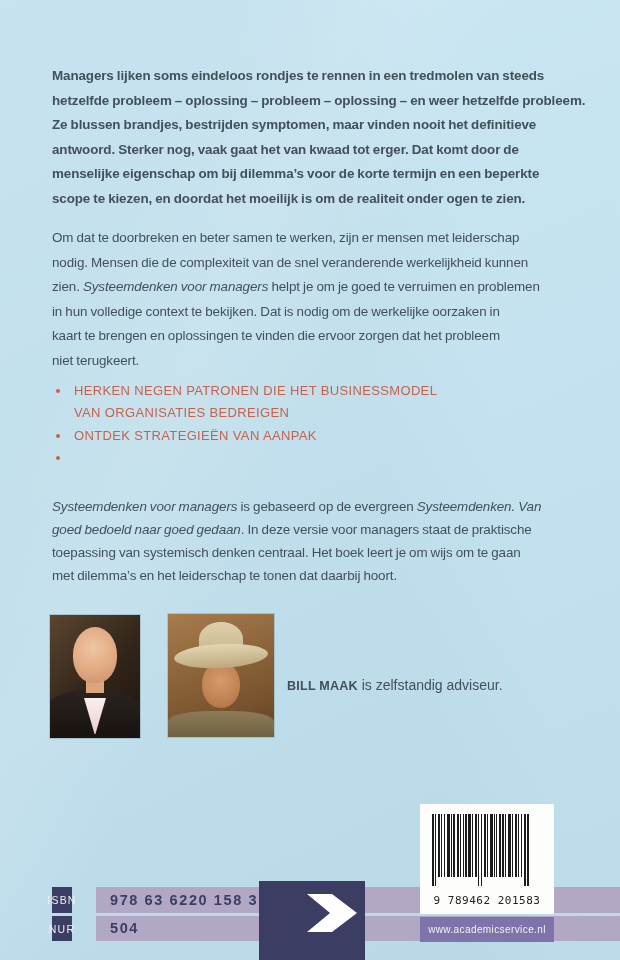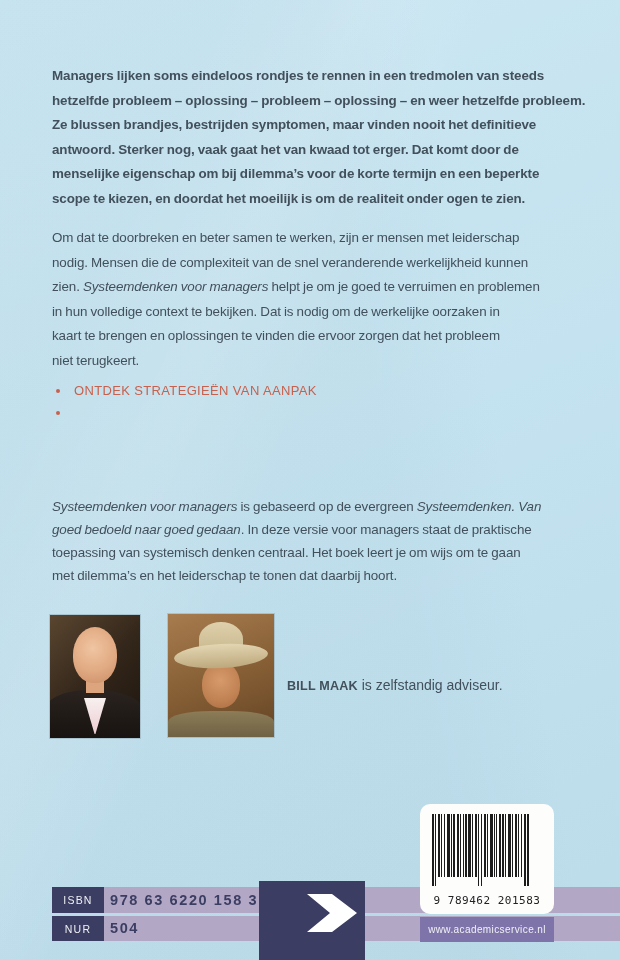--- a/index.html
+++ b/index.html
@@ -42,35 +42,35 @@
   #photo2 .face{position:absolute; left:34px; top:48px; width:38px; height:46px; border-radius:48%;
     background:radial-gradient(circle at 48% 40%,#d79a6b 0%,#c08253 60%,#a96c41 100%);}
   #photo2 .shirt2{position:absolute; left:0; bottom:0; width:106px; height:26px;
     background:linear-gradient(180deg,#8c7c57,#6f6244); border-radius:40% 40% 0 0;}
   .bios{position:absolute; left:287px; top:610px; width:300px; font-size:14px; line-height:24.8px; white-space:pre;}
   #bio2{margin-top:13px;}
   
   .strip{position:absolute; left:96px; right:0; background:#b2a8c5;}
   #strip1{top:887px; height:26px;}
   #strip2{top:916px; height:25px;}
-  .tagbox{position:absolute; left:52px; width:52px; background:#3c3d62; color:#eef0f5;
+  .tagbox{position:absolute; left:52px; width:20px; background:#3c3d62; color:#eef0f5;
     font-size:10.5px; letter-spacing:1.2px; display:flex; align-items:center; justify-content:center;}
   #isbnbox{top:887px; height:26px;}
   #nurbox{top:916px; height:25px;}
   .stripval{position:absolute; left:110px; font-weight:bold; color:#3c3d62; letter-spacing:1.6px; font-size:14.5px;}
   #isbnval{top:887px; line-height:26px;}
   #nurval{top:916px; line-height:25px;}
   .logo{position:absolute; left:259px; top:881px; width:106px; height:79px; background:#3c3d62;}
   .chev{width:50px; height:38px; background:#ffffff; margin:13px 8px 0 auto;
     clip-path:polygon(0 0,50% 0,100% 50%,50% 100%,0 100%,46% 50%);}
   .logoline{color:#fff; text-align:center;}
   .logoline .u{display:inline-block; border-bottom:6px solid #ef4444; padding-bottom:2px;
     font-size:11px; letter-spacing:3.5px; padding-left:3.5px;margin-top:37px;}
   .logoline .s{display:inline-block; font-size:7.5px; letter-spacing:4.6px; padding-left:4.6px; margin-top:2px;}
-  .barcode-box{position:absolute; left:420px; top:804px; width:134px; height:110px; background:#fdfdfc; border-radius:10px;}
+  .barcode-box{position:absolute; left:420px; top:804px; width:134px; height:110px; background:#fdfdfc; border-radius:1px;}
   .bars{position:absolute; left:12px; top:10px; width:110px; height:72px; display:flex; align-items:flex-start; overflow:hidden;}
   .bars span{background:#1c1c1c; height:88%;}
   .bars span.g{height:100%;}
   .bar-digits{position:absolute; bottom:7px; width:100%; text-align:center;
     font-family:"DejaVu Sans Mono",monospace; font-size:11px; letter-spacing:0.5px; color:#222;}
   .webband{position:absolute; left:420px; top:917px; width:134px; height:25px; background:#7e74aa;
     color:#f2f1f7; font-size:10px; letter-spacing:0.4px; display:flex; align-items:center; justify-content:center;}
 </style>
 </head>
 <body>
@@ -86,20 +86,25 @@
 scope te kiezen, en doordat het moeilijk is om de realiteit onder ogen te zien.</div>
 
   <div class="para" id="p2"><span>Om dat te doorbreken en beter samen te werken, zijn er mensen met leiderschap
 nodig. Mensen die de complexiteit van de snel veranderende werkelijkheid kunnen
 zien. </span><span class="it">Systeemdenken voor managers</span><span> helpt je om je goed te verruimen en problemen
 in hun volledige context te bekijken. Dat is nodig om de werkelijke oorzaken in
 kaart te brengen en oplossingen te vinden die ervoor zorgen dat het probleem
 niet terugkeert.</span></div>
 
   <div class="bullets">
+    <div class="bullet-row">
+      <span class="bullet-dot"></span>
+      <span class="bullet-text">HERKEN NEGEN PATRONEN DIE HET BUSINESSMODEL
+VAN ORGANISATIES BEDREIGEN</span>
+    </div>
     <div class="bullet-row">
       <span class="bullet-dot"></span>
       <span class="bullet-text">ONTDEK STRATEGIEËN VAN AANPAK</span>
     </div>
     <div class="bullet-row">
       <span class="bullet-dot"></span>
     </div>
   </div>
 
   <div class="para" id="p3"><span class="it">Systeemdenken voor managers</span><span> is gebaseerd op de evergreen </span><span class="it">Systeemdenken. Van

